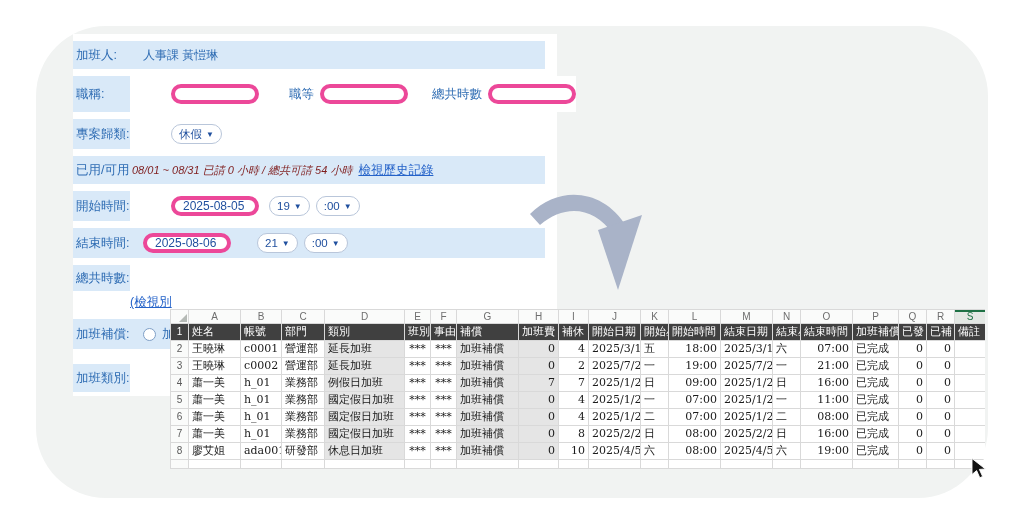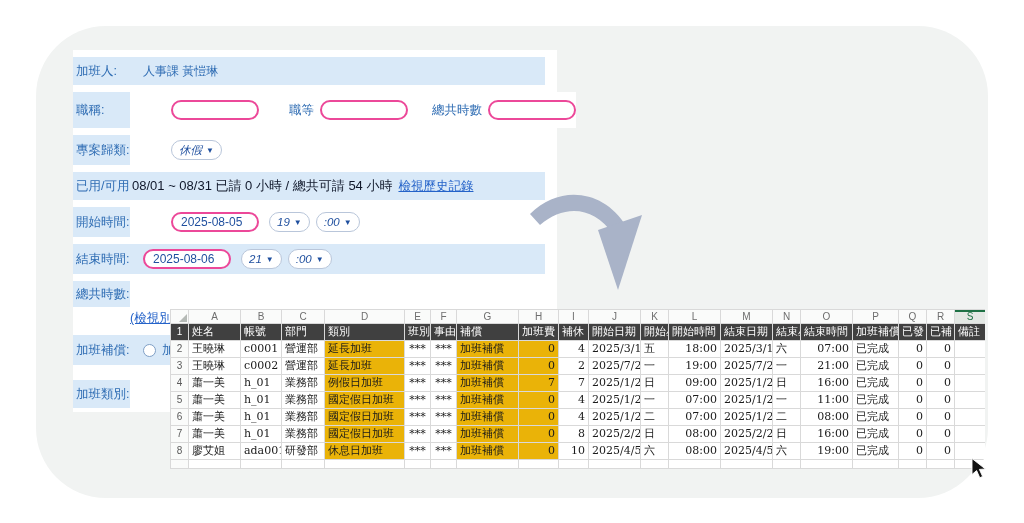--- a/index.html
+++ b/index.html
@@ -8,46 +8,46 @@
     background:#ffffff;
     font-family:"Liberation Sans","DejaVu Sans",sans-serif;
   }
   
   .card{
     position:absolute;left:36px;top:26px;width:952px;height:472px;
     background:#f1f3f2;border-radius:70px;
   }
   
   .form-panel{
-    position:absolute;left:73px;top:50px;width:484px;height:362px;
+    position:absolute;left:73px;top:34px;width:484px;height:362px;
     background:#ffffff;
   }
   .frow{position:absolute;left:0;width:472px;display:flex;align-items:stretch;}
   .frow .lblcell{
     width:57px;flex:0 0 57px;background:#d9e9f8;display:flex;align-items:center;
     padding-left:3px;box-sizing:border-box;
   }
   .frow .content{
     flex:1;display:flex;align-items:center;gap:6px;padding-left:13px;box-sizing:border-box;
   }
   .frow .content.blue{background:#d9e9f8;}
   .frow .content.white{background:#ffffff;margin-left:28px;}
   .lbl{color:#2e6cb3;font-size:12.5px;white-space:nowrap;}
   .val{color:#2e6cb3;font-size:12px;}
-  .quota-txt{color:#0f172a;font-size:13px;white-space:nowrap;}
+  .quota-txt{color:#7f1d1d;font-size:11px;white-space:nowrap;font-style:italic;}
   a.flink{color:#2563c9;font-size:12.5px;text-decoration:underline;white-space:nowrap;cursor:pointer;}
   .tinput{
-    width:88px;height:20px;border:2px solid #ec4899;border-radius:10px;
+    width:88px;height:20px;border:4px solid #ec4899;border-radius:10px;
     background:#fff;font-size:12px;color:#1f4f9e;padding:0 8px;box-sizing:border-box;outline:none;
     font-family:"Liberation Sans","DejaVu Sans",sans-serif;
   }
   .pill{
     height:20px;border:1px solid #b9c6da;border-radius:10px;background:#fff;
     display:inline-flex;align-items:center;gap:4px;padding:0 7px;box-sizing:border-box;
-    color:#1f4f9e;font-size:11.5px;cursor:pointer;white-space:nowrap;font-style:italic;
+    color:#1f4f9e;font-size:11.5px;cursor:pointer;white-space:nowrap;
   }
   .pill .arr{font-size:8px;color:#1f4f9e;}
   .radio{
     width:13px;height:13px;border-radius:50%;border:1px solid #7f9fc6;background:#fff;
     box-sizing:border-box;flex:0 0 13px;position:relative;cursor:pointer;
   }
   .radio.sel{border-color:#2f6fd0;}
   .radio.sel::after{
     content:"";position:absolute;left:2px;top:2px;width:7px;height:7px;border-radius:50%;
     background:#2f6fd0;
@@ -77,21 +77,21 @@
   .sheet td.rownum{
     font-family:"Liberation Sans","DejaVu Sans",sans-serif;font-size:10px;color:#5a5a5a;
     text-align:center;background:#fafbfa;
   }
   .sheet td.corner{position:relative;background:#fafbfa;}
   .sheet td.corner::after{
     content:"";position:absolute;right:1px;bottom:1px;width:0;height:0;
     border-bottom:8px solid #b5bab6;border-left:8px solid transparent;
   }
   .sheet tr.hdr td{background:#404040;color:#ffffff;}
-  .sheet td.yel{background:#eab308;}
+  .sheet td.yel{background:#e5e5e5;}
   .sheet td.ar{text-align:right;}
   .sheet td.ac{text-align:center;}
   .sheet tr.stub td{height:9px;line-height:9px;}
   
   .cursor{position:absolute;left:971px;top:458px;}
 </style>
 </head>
 <body>
 
 <div class="card"></div>
@@ -158,21 +158,21 @@
       </span>
     </div>
   </div>
 
   <div class="frow" style="top:194px;height:30px;">
     <div class="lblcell">
         <span class="lbl">結束時間:</span>
       </div>
     <div class="content blue">
       <input class="tinput" type="text" value="2025-08-06" style="">
-      <span class="pill" style="margin-left:4px;">
+      <span class="pill" style="margin-left:20px;">
         <span>21</span>
         <span class="arr">▼</span>
       </span>
       <span class="pill">
         <span>:00</span>
         <span class="arr">▼</span>
       </span>
     </div>
   </div>
 

